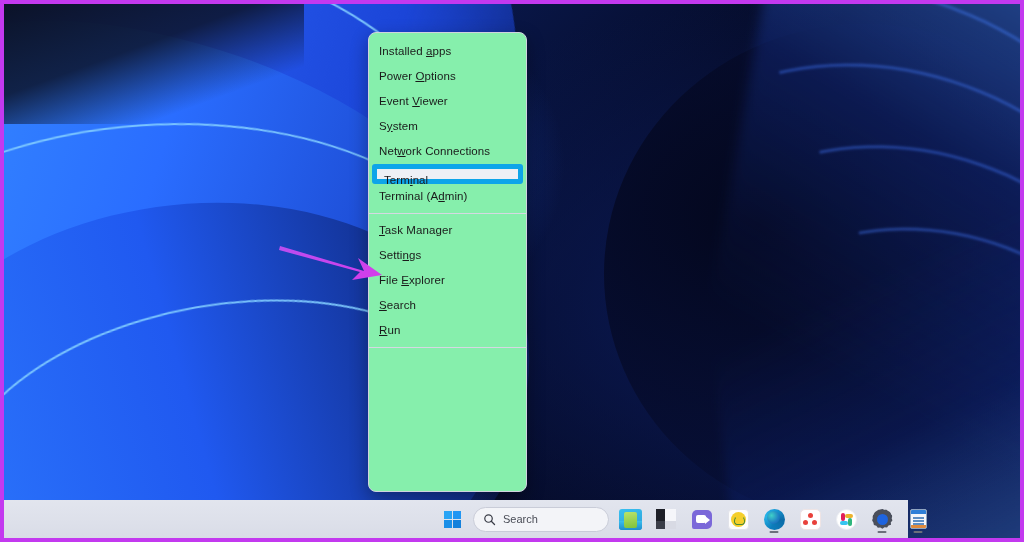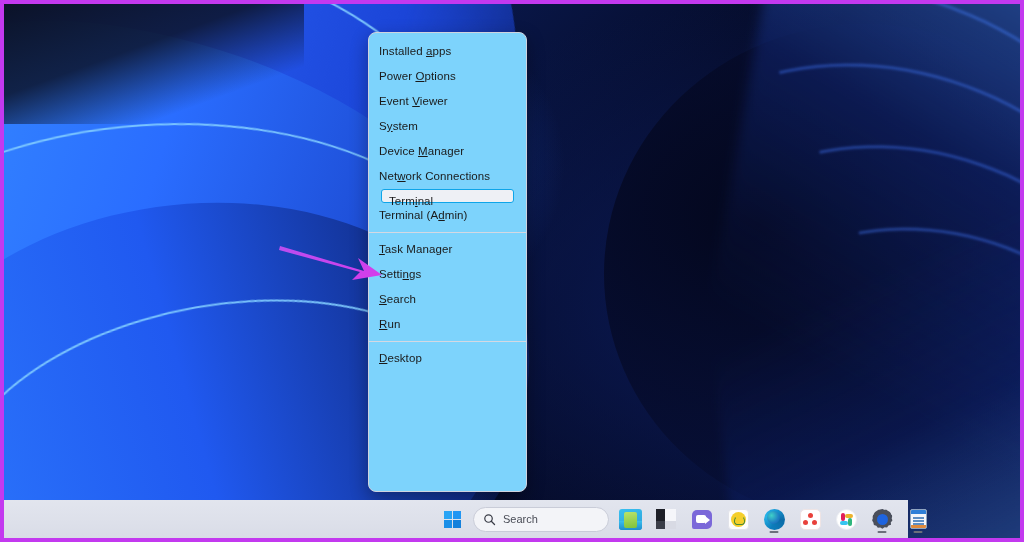--- a/index.html
+++ b/index.html
@@ -125,21 +125,21 @@
     left: 0; top: 0;
     width: 300px; height: 120px;
     background: linear-gradient(160deg, #0b1228 0%, rgba(11,18,40,0.85) 40%, rgba(11,18,40,0) 75%);
   }
 
   
   #winx-menu {
     position: absolute;
     left: 368px; top: 32px;
     width: 159px; height: 460px;
-    background: #7dd3fc;
+    background: #86efac;
     border: 1px solid #cfd3de;
     border-radius: 8px;
     box-shadow: 0 6px 18px rgba(0,0,0,0.32);
     padding: 6px 0 6px 0;
     font-size: 11.5px;
     color: #1a1a1a;
     z-index: 40;
   }
 
   .menu-item {
@@ -155,25 +155,25 @@
 
   .menu-item .u { text-decoration: underline; }
 
   .menu-sep {
     height: 1px;
     background: #d5d8e2;
     margin: 4px 0 4px 0;
   }
 
   .menu-item.focused {
-    border: 1px solid #0ea5e9;
+    border: 5px solid #0ea5e9;
     border-radius: 3px;
-    height: 14px;
+    height: 20px;
     line-height: 23px;
-    margin: 0 12px;
+    margin: 0 3px;
     padding-left: 7px;
     background: #eef0f5;
   }
 
   .submenu-chevron {
     position: absolute;
     right: 12px;
     top: 0;
     font-size: 10px;
     color: #6b6f7a;
@@ -464,31 +464,30 @@
     <div class="glow-edge g2"></div>
     <div class="glow-edge g3"></div>
     <div class="dark-top-left"></div>
   </div>
 
   <div id="winx-menu">
       <div class="menu-item"><span>Installed <span class="u">a</span>pps</span></div>
       <div class="menu-item"><span>Power <span class="u">O</span>ptions</span></div>
       <div class="menu-item"><span>Event <span class="u">V</span>iewer</span></div>
       <div class="menu-item"><span>S<span class="u">y</span>stem</span></div>
-      <div class="menu-item"><span>Device <span class="u">M</span>anager</span></div>
       <div class="menu-item"><span>Net<span class="u">w</span>ork Connections</span></div>
       <div class="menu-item focused"><span>Term<span class="u">i</span>nal</span></div>
       <div class="menu-item"><span>Terminal (A<span class="u">d</span>min)</span></div>
       <div class="menu-sep"></div>
       <div class="menu-item"><span><span class="u">T</span>ask Manager</span></div>
       <div class="menu-item"><span>Setti<span class="u">n</span>gs</span></div>
+      <div class="menu-item"><span>File <span class="u">E</span>xplorer</span></div>
       <div class="menu-item"><span><span class="u">S</span>earch</span></div>
       <div class="menu-item"><span><span class="u">R</span>un</span></div>
       <div class="menu-sep"></div>
-      <div class="menu-item"><span><span class="u">D</span>esktop</span></div>
     </div>
 
   <svg id="annot-arrow" viewBox="0 0 110 46" xmlns="http://www.w3.org/2000/svg">
     <defs>
       <linearGradient id="arrowGrad" x1="0" y1="0" x2="1" y2="1">
         <stop offset="0%" stop-color="#b94ef0"></stop>
         <stop offset="100%" stop-color="#d63cea"></stop>
       </linearGradient>
     </defs>
     <path d="M2,6 L86,31 L80,18 L104,35 L74,40 L82,32 L1,10 Z" fill="url(#arrowGrad)"></path>

